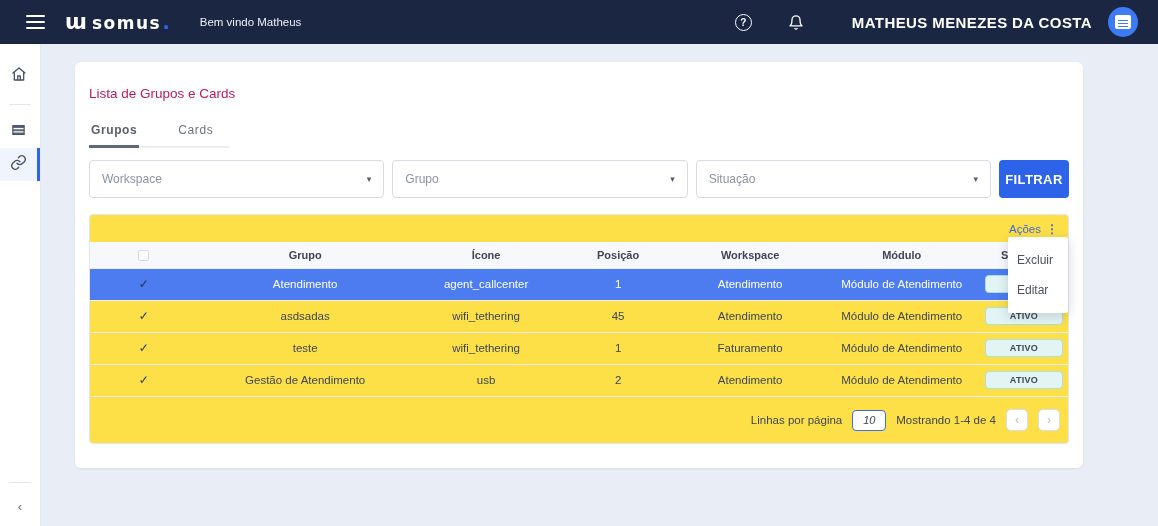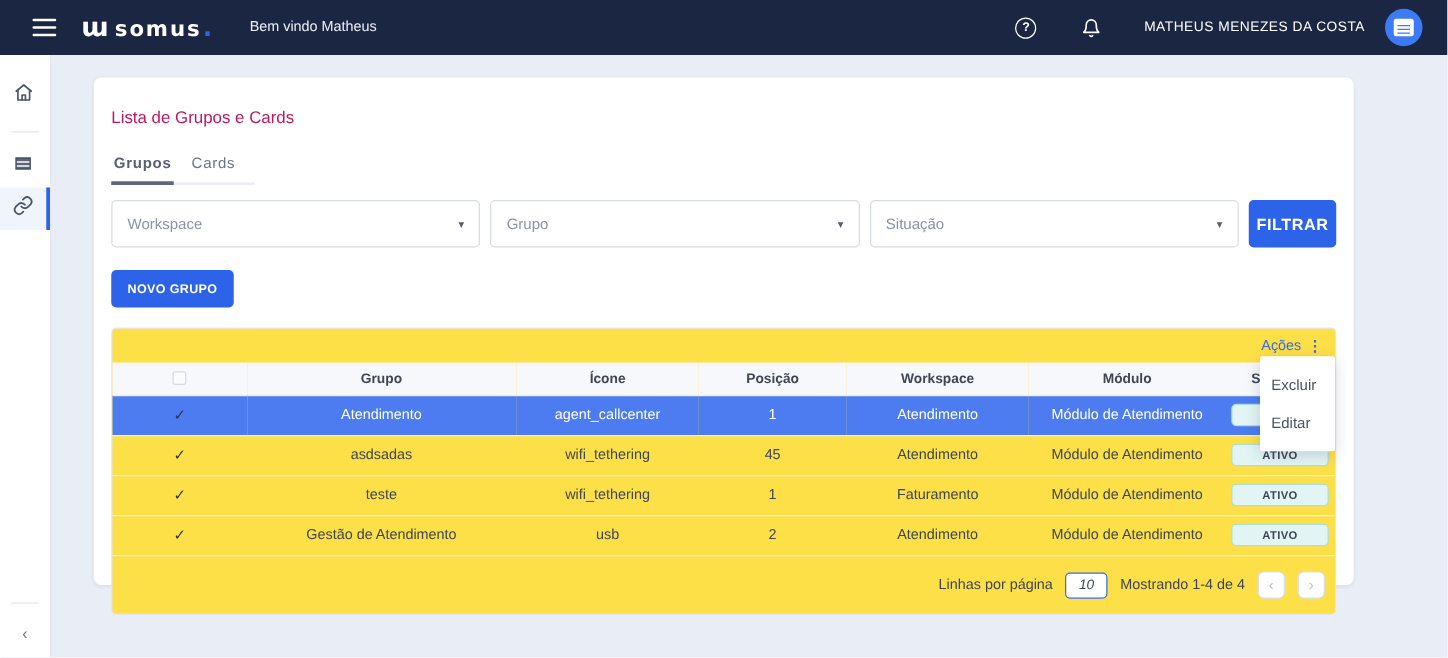--- a/index.html
+++ b/index.html
@@ -22,21 +22,21 @@
   .logo-name { font-size:17px; letter-spacing:1.5px; }
   .logo-dot  { font-size:20px; color:#2f63e8; margin-left:1px; }
   .welcome { margin-left:30px; font-size:11.5px; color:#eef1f8; }
   .topbar-right { margin-left:auto; display:flex; align-items:center; }
   .help-icon {
     width:17px; height:17px; border:1.4px solid #fff; border-radius:50%;
     display:flex; align-items:center; justify-content:center;
     font-size:10px; font-weight:bold; cursor:pointer;
   }
   .bell-icon { margin-left:36px; cursor:pointer; display:flex; }
-  .user-name { margin-left:34px; font-size:11px; font-weight:normal; letter-spacing:.4px; }
+  .user-name { margin-left:48px; font-size:15px; font-weight:bold; letter-spacing:.4px; }
   .avatar {
     margin-left:16px; width:30px; height:30px; border-radius:50%;
     background:#3d7af5; display:flex; align-items:center; justify-content:center; cursor:pointer;
   }
   .avatar-card { width:16px; height:14px; background:#fff; border-radius:2px; padding:3px 2px; }
   .avatar-card i { display:block; height:1.5px; background:#3d7af5; margin:1.5px 1px; }
 
   
   .layout { display:flex; height:482px; }
   .sidebar {
@@ -55,21 +55,21 @@
   .main { flex:1; }
 
   
   .card {
     width:1008px; height:406px; margin:18px 0 0 35px; background:#fff;
     border-radius:6px; box-shadow:0 1px 3px rgba(25,39,70,.07);
     padding:24px 14px 12px;
   }
   .page-title { font-size:13.5px; color:#be185d; }
 
-  .tabs { display:inline-flex; gap:12px; margin-top:22px; border-bottom:2px solid #eceef4; padding-right:14px; }
+  .tabs { display:inline-flex; gap:37px; margin-top:22px; border-bottom:2px solid #eceef4; padding-right:14px; }
   .tab { font-size:12px; letter-spacing:.6px; padding:0 2px 8px; cursor:pointer; color:#6c7484; }
   .tab.active { color:#59606f; font-weight:bold; margin-bottom:-2px; border-bottom:3px solid #5f6878; }
 
   .filters { display:flex; gap:8px; margin-top:12px; }
   .select {
     flex:1; height:38px; border:1px solid #d7dbe4; border-radius:4px; background:#fff;
     display:flex; align-items:center; justify-content:space-between;
     padding:0 12px; font-size:12px; color:#8b93a3; cursor:pointer;
   }
   .caret { font-size:9px; color:#555e6e; }
@@ -208,21 +208,20 @@
           <span>Grupo</span>
           <span class="caret">▾</span>
         </div>
         <div class="select">
           <span>Situação</span>
           <span class="caret">▾</span>
         </div>
         <button class="btn-blue filtrar">FILTRAR</button>
       </div>
 
-      <button class="btn-blue novo">NOVO GRUPO</button>
 
       <div class="table-wrap">
         <div class="actions-row">
           <span class="actions-link">Ações</span>
           <span class="dots">⋮</span>
         </div>
 
         <div class="menu">
           <div class="menu-item">Excluir</div>
           <div class="menu-item">Editar</div>

